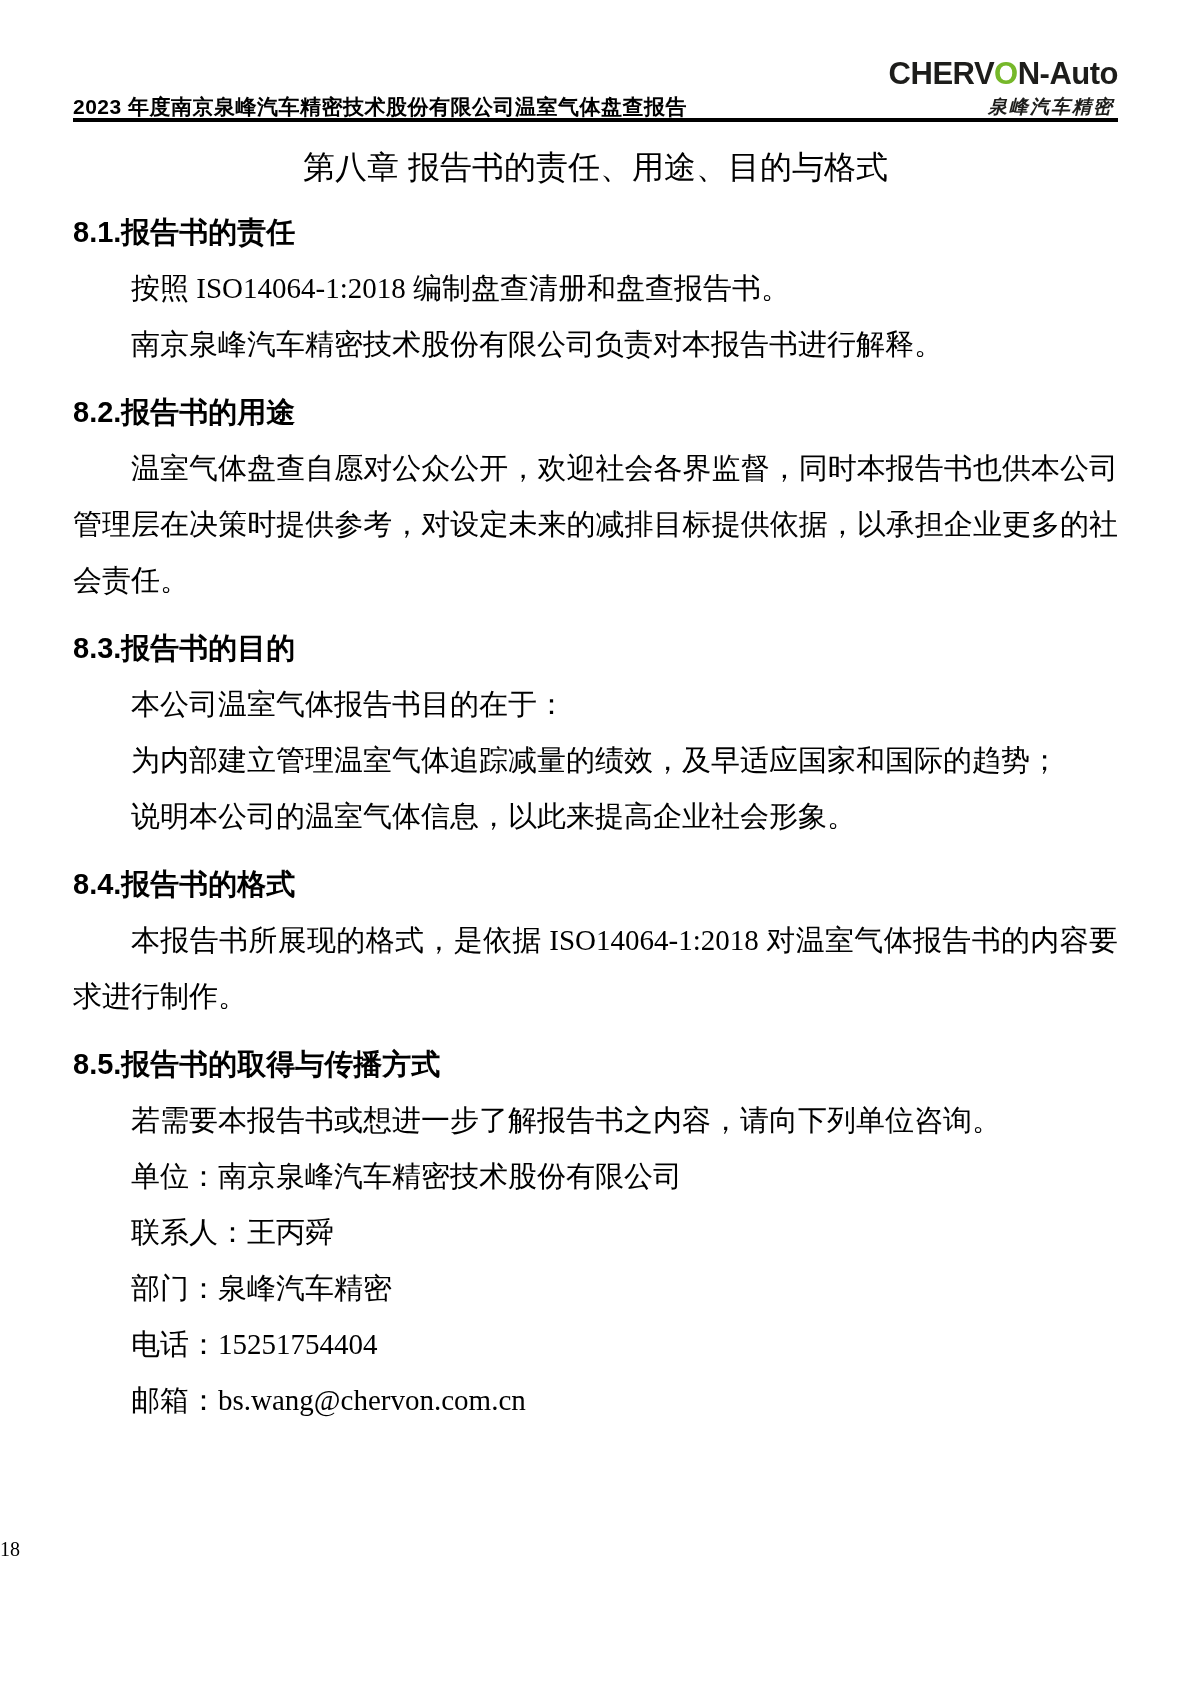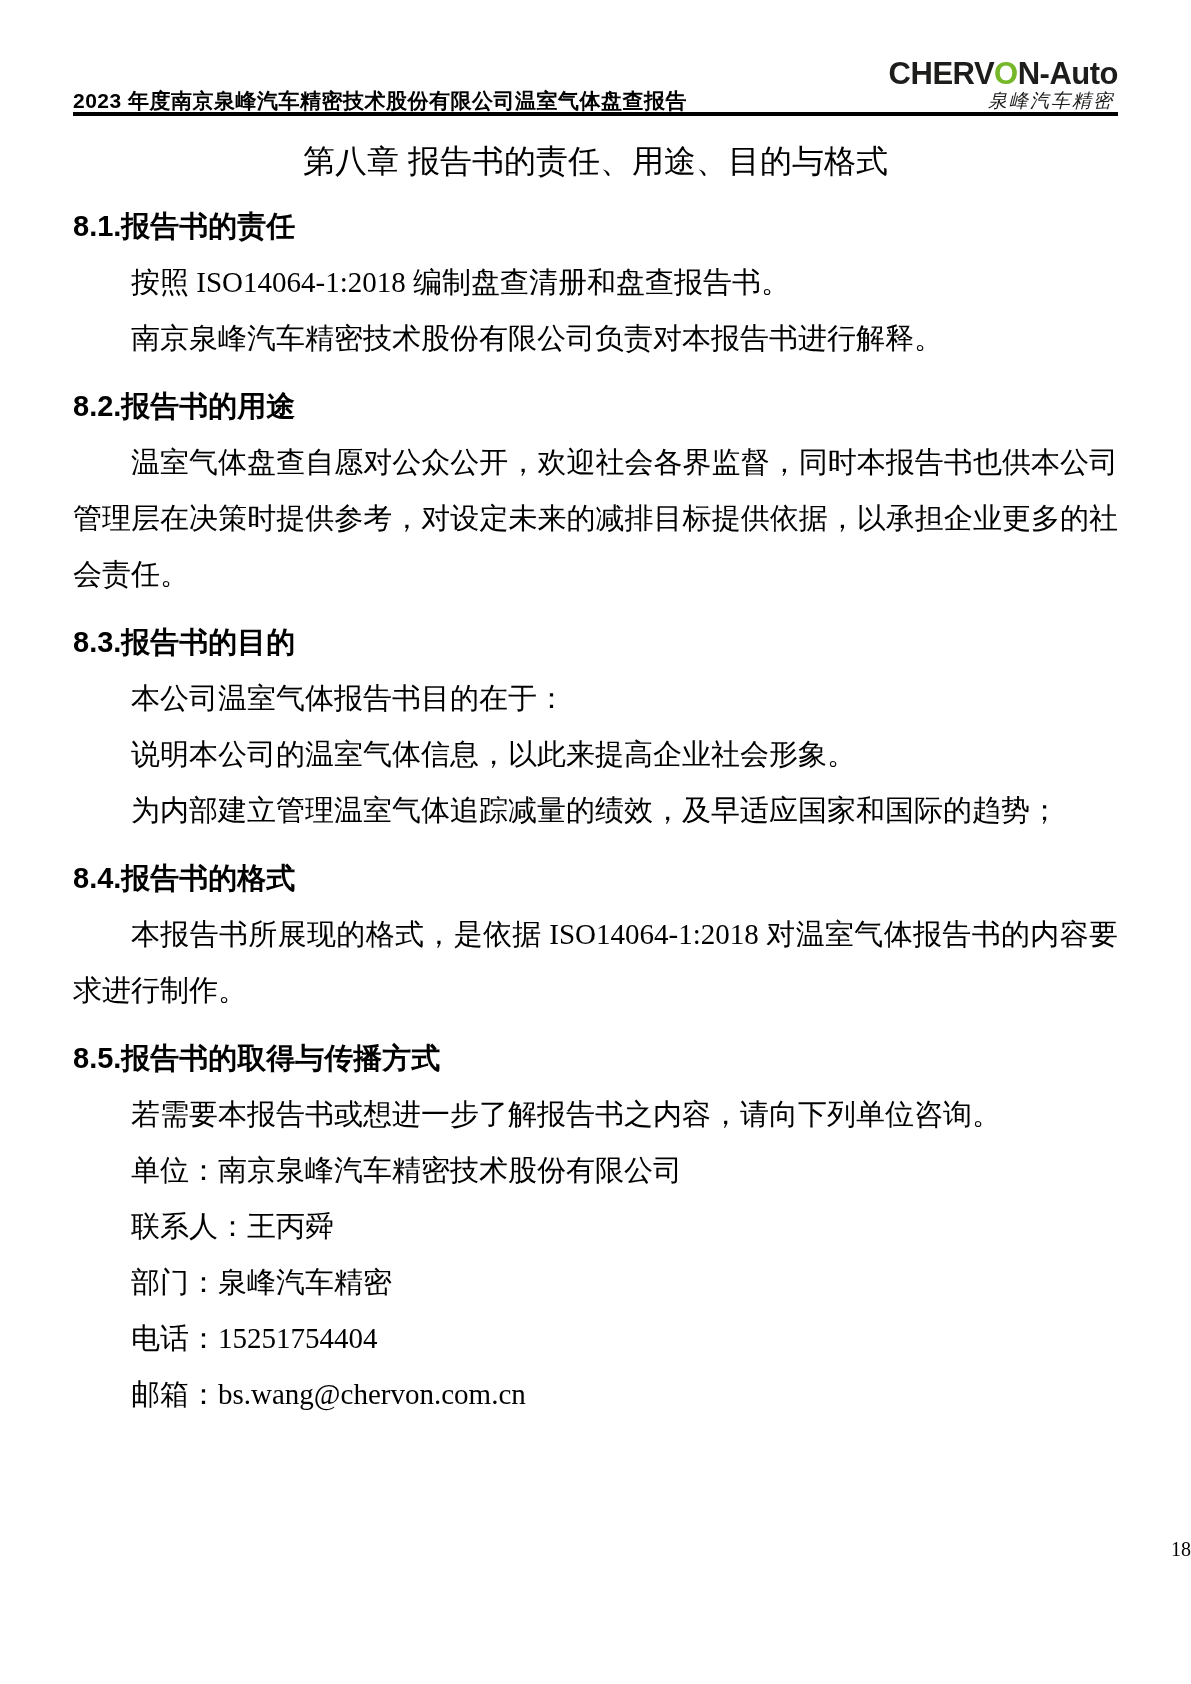--- a/index.html
+++ b/index.html
@@ -43,26 +43,26 @@
   .logo-wordmark {
     font-family: "Liberation Sans", "DejaVu Sans", sans-serif;
     font-weight: bold;
     font-size: 31px;
     letter-spacing: -0.5px;
     color: #1d1d1b;
     white-space: nowrap;
   }
   .logo-sub {
     font-family: "Liberation Sans", "DejaVu Sans", sans-serif;
-    font-weight: normal;
+    font-weight: bold;
     font-style: italic;
     font-size: 19px;
     letter-spacing: 2px;
     color: #1d1d1b;
-    margin-top: 2px;
+    margin-top: 8px;
     padding-right: 4px;
     white-space: nowrap;
   }
   
   .doc-title {
     font-family: "Liberation Sans", "DejaVu Sans", sans-serif;
     font-weight: normal;
     font-size: 32px;
     text-align: center;
     line-height: 50px;
@@ -81,21 +81,21 @@
     margin: 0;
     text-indent: 2em;
     text-align: justify;
   }
   
   .footer {
     position: absolute;
     top: 1538px;
     left: 0;
     right: 0;
-    text-align: right;
+    text-align: left;
     font-size: 20px;
   }
 </style>
 </head>
 <body>
 
 <div class="page">
 
   <div class="content">
 
@@ -116,22 +116,22 @@
     </div>
 
     <div>
       <h2 class="section-heading">8.2.报告书的用途</h2>
       <p class="para">温室气体盘查自愿对公众公开，欢迎社会各界监督，同时本报告书也供本公司管理层在决策时提供参考，对设定未来的减排目标提供依据，以承担企业更多的社会责任。</p>
     </div>
 
     <div>
       <h2 class="section-heading">8.3.报告书的目的</h2>
       <p class="para">本公司温室气体报告书目的在于：</p>
+      <p class="para">为内部建立管理温室气体追踪减量的绩效，及早适应国家和国际的趋势；</p>
       <p class="para">说明本公司的温室气体信息，以此来提高企业社会形象。</p>
-      <p class="para">为内部建立管理温室气体追踪减量的绩效，及早适应国家和国际的趋势；</p>
     </div>
 
     <div>
       <h2 class="section-heading">8.4.报告书的格式</h2>
       <p class="para">本报告书所展现的格式，是依据 ISO14064-1:2018 对温室气体报告书的内容要求进行制作。</p>
     </div>
 
     <div>
       <h2 class="section-heading">8.5.报告书的取得与传播方式</h2>
       <p class="para">若需要本报告书或想进一步了解报告书之内容，请向下列单位咨询。</p>

